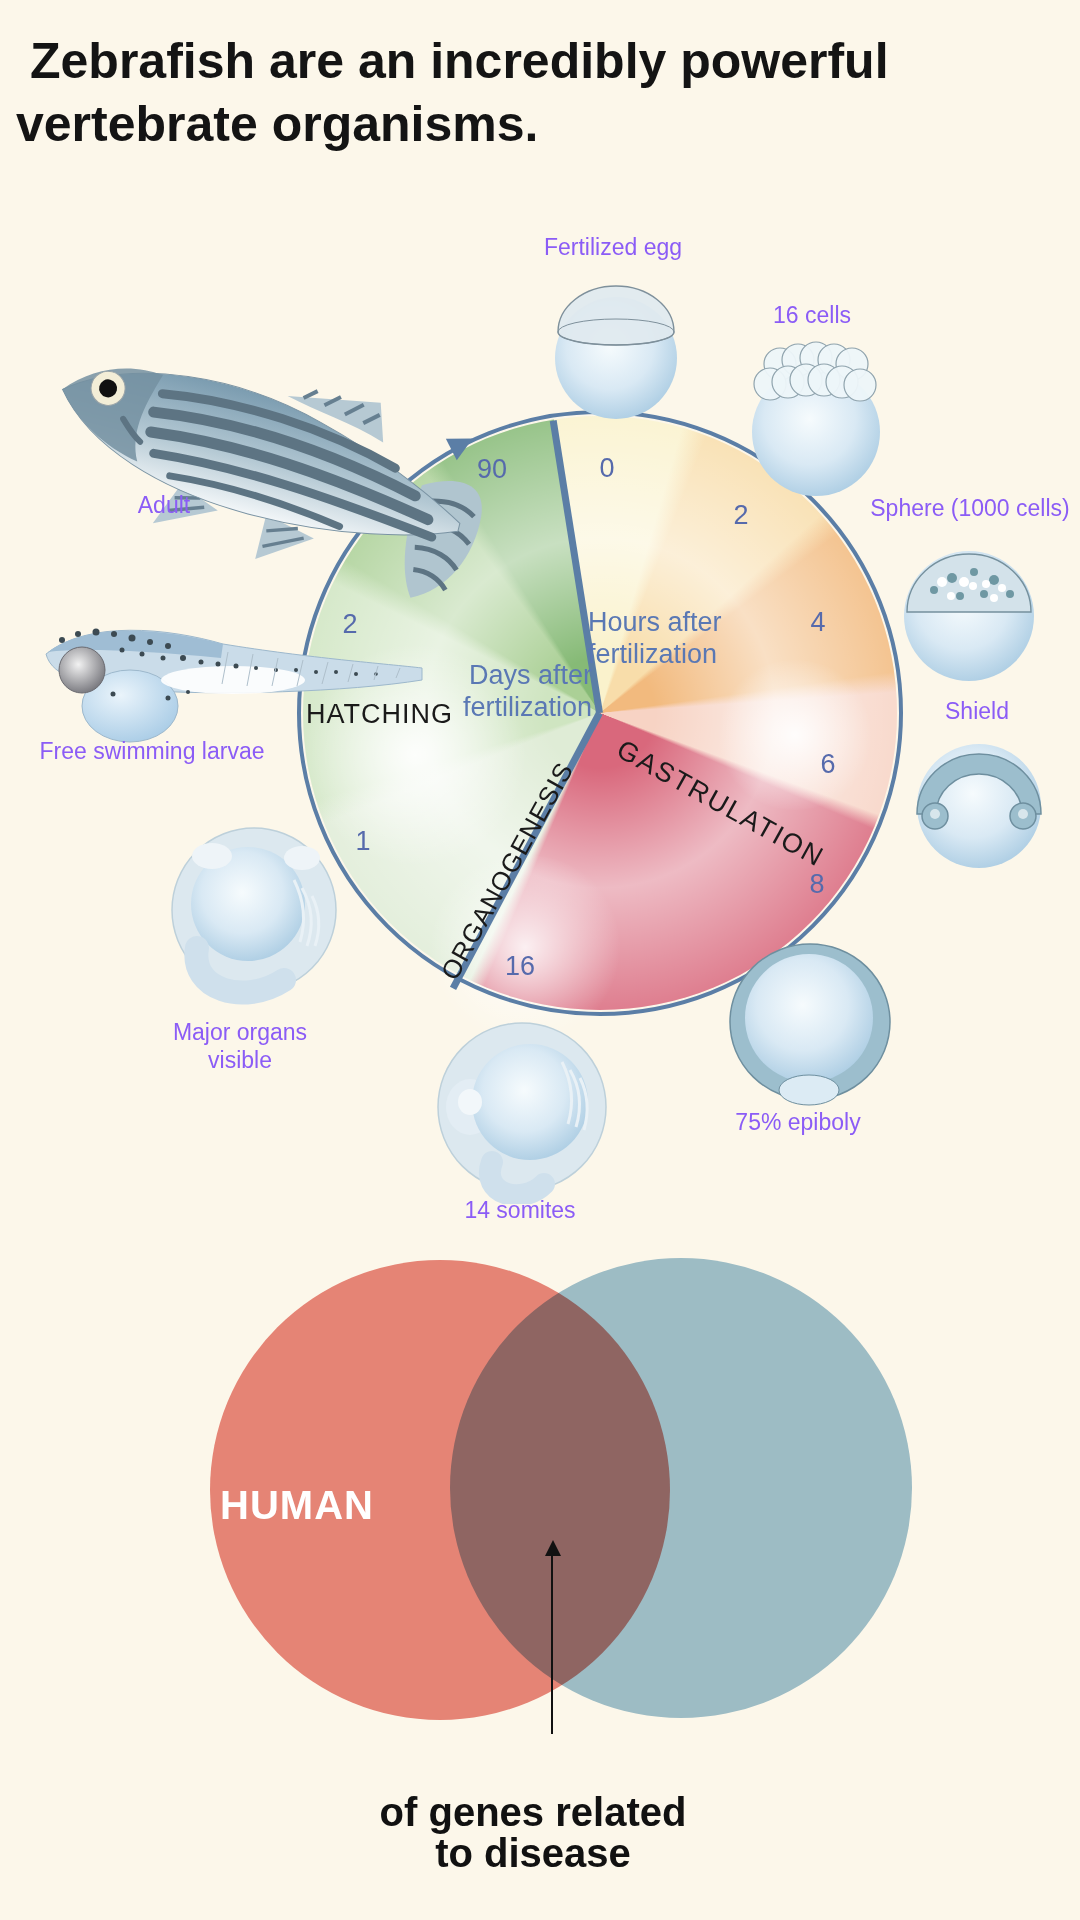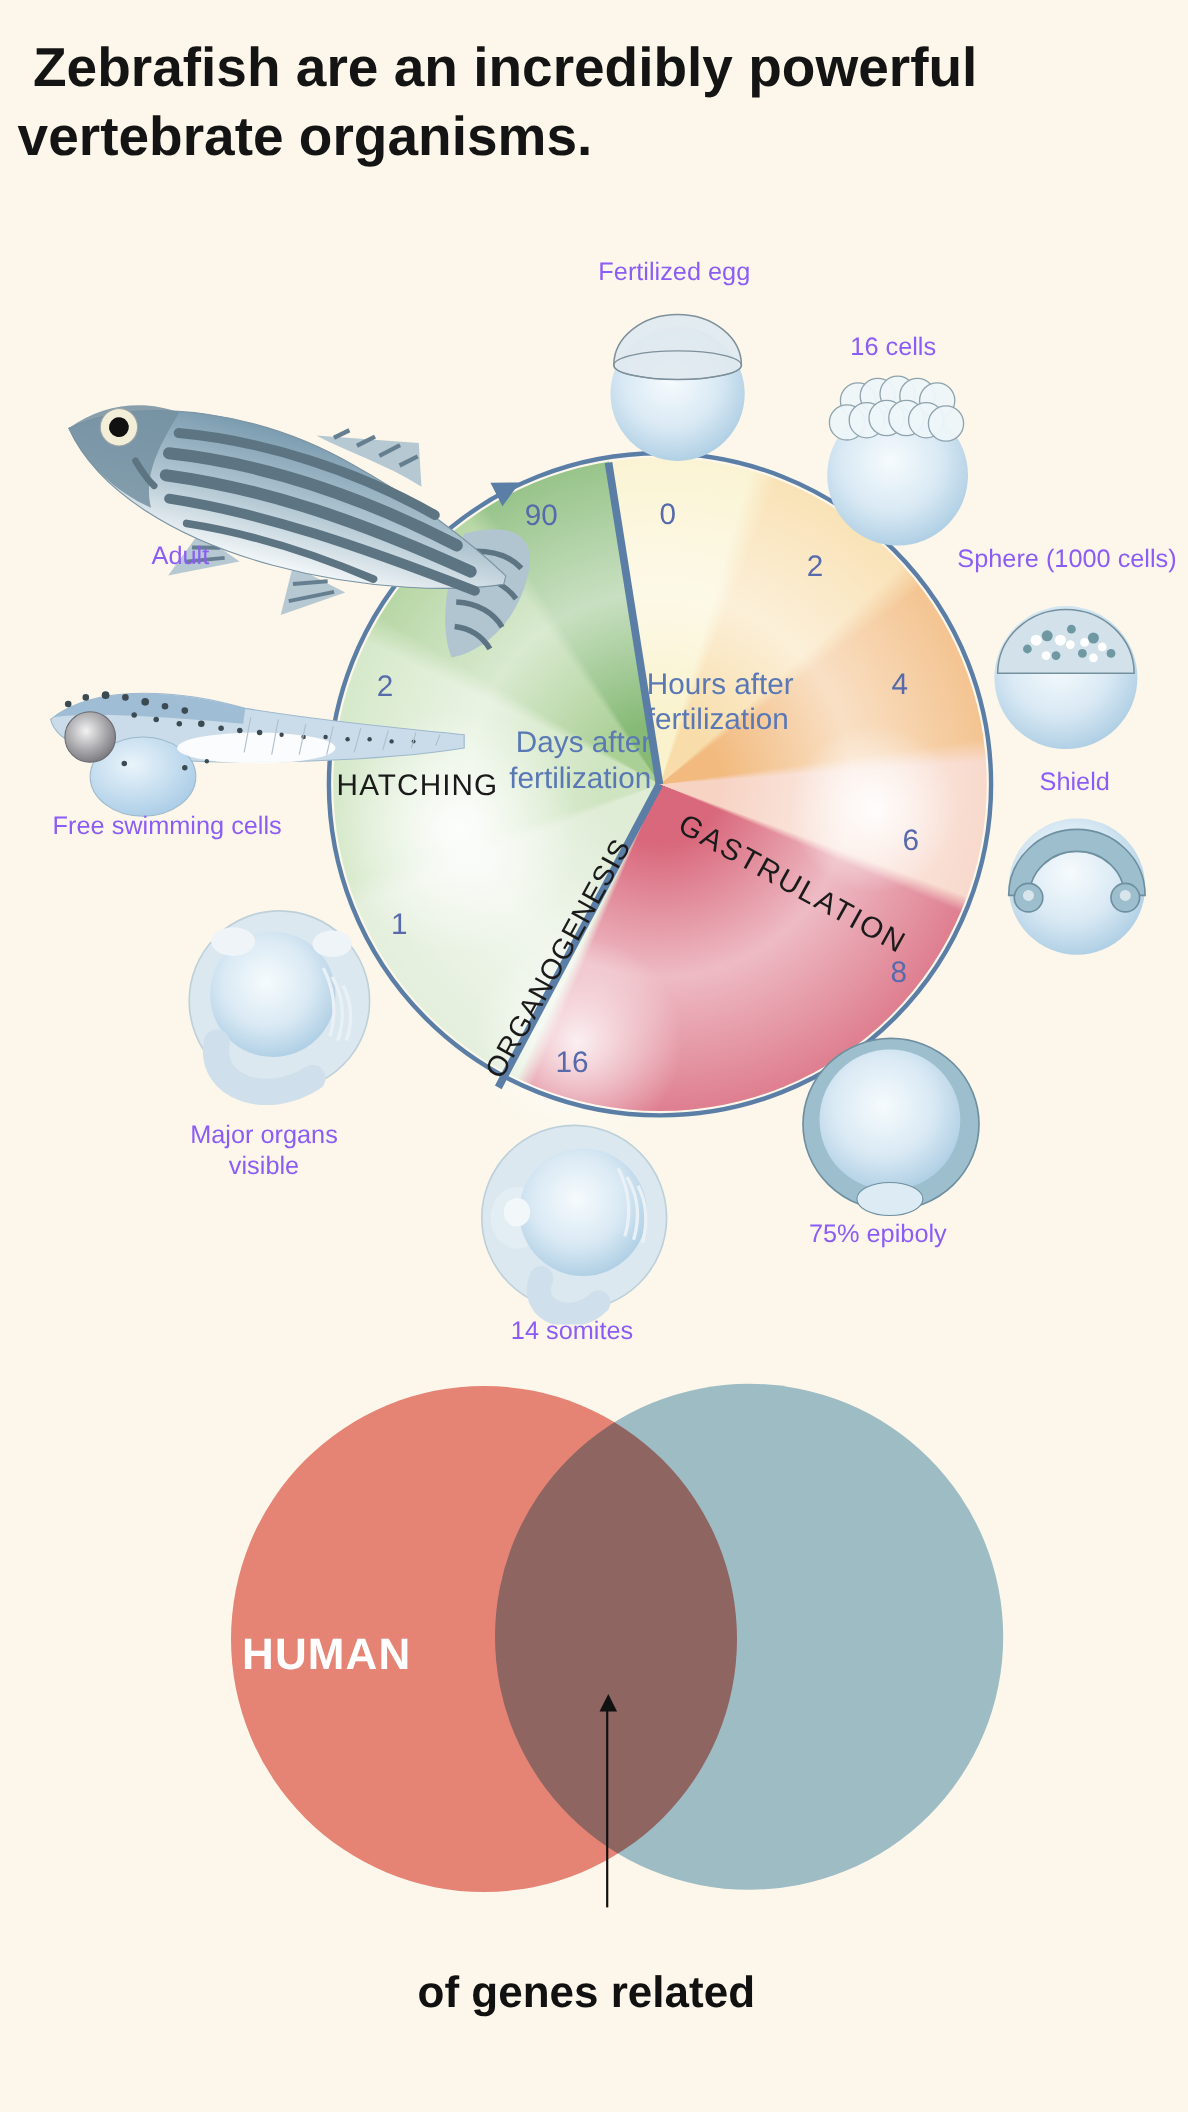--- a/index.html
+++ b/index.html
@@ -314,23 +314,24 @@
   </svg>
 
   <div class="stage-label" style="left:613px;top:247px;">Fertilized egg</div>
   <div class="stage-label" style="left:812px;top:315px;">16 cells</div>
   <div class="stage-label" style="left:970px;top:508px;">Sphere (1000 cells)</div>
   <div class="stage-label" style="left:977px;top:711px;">Shield</div>
   <div class="stage-label" style="left:798px;top:1122px;">75% epiboly</div>
   <div class="stage-label" style="left:520px;top:1210px;">14 somites</div>
   <div class="stage-label" style="left:240px;top:1032px;">Major organs</div>
   <div class="stage-label" style="left:240px;top:1060px;">visible</div>
-  <div class="stage-label" style="left:152px;top:751px;">Free swimming cells</div>
+  <div class="stage-label" style="left:152px;top:751px;">Free swimming larvae</div>
   <div class="stage-label" style="left:164px;top:505px;">Adult</div>
 
   <div class="venn-circle venn-left"></div>
   <div class="venn-circle venn-right"></div>
   <div class="venn-label" style="left:297px;top:1505px;">HUMAN</div>
   <div class="venn-arrow-line"></div>
   <div class="venn-arrow-head"></div>
   <div class="stat-caption" style="left:533px;top:1812px;">of genes related</div>
+  <div class="stat-caption" style="left:533px;top:1853px;">to disease</div>
 
 </div>
 
 </body></html>

